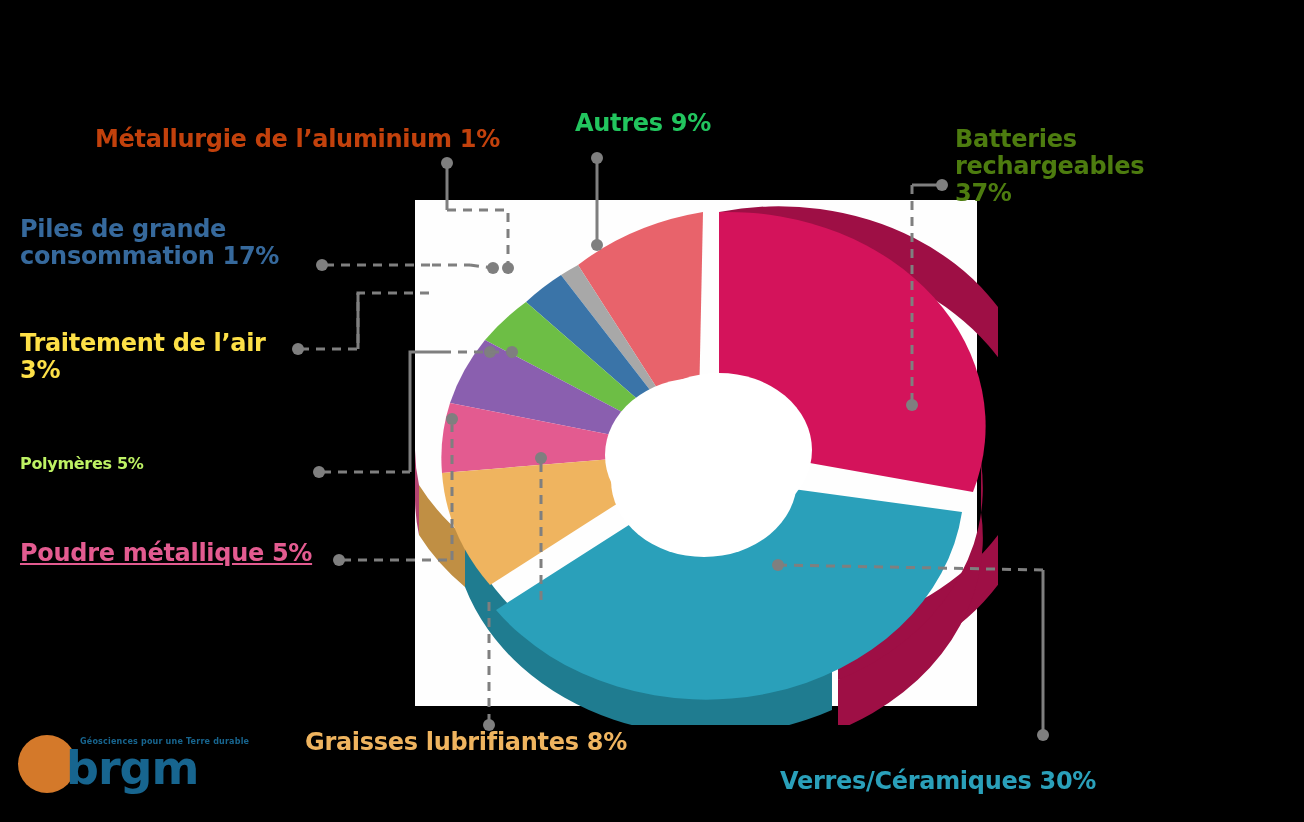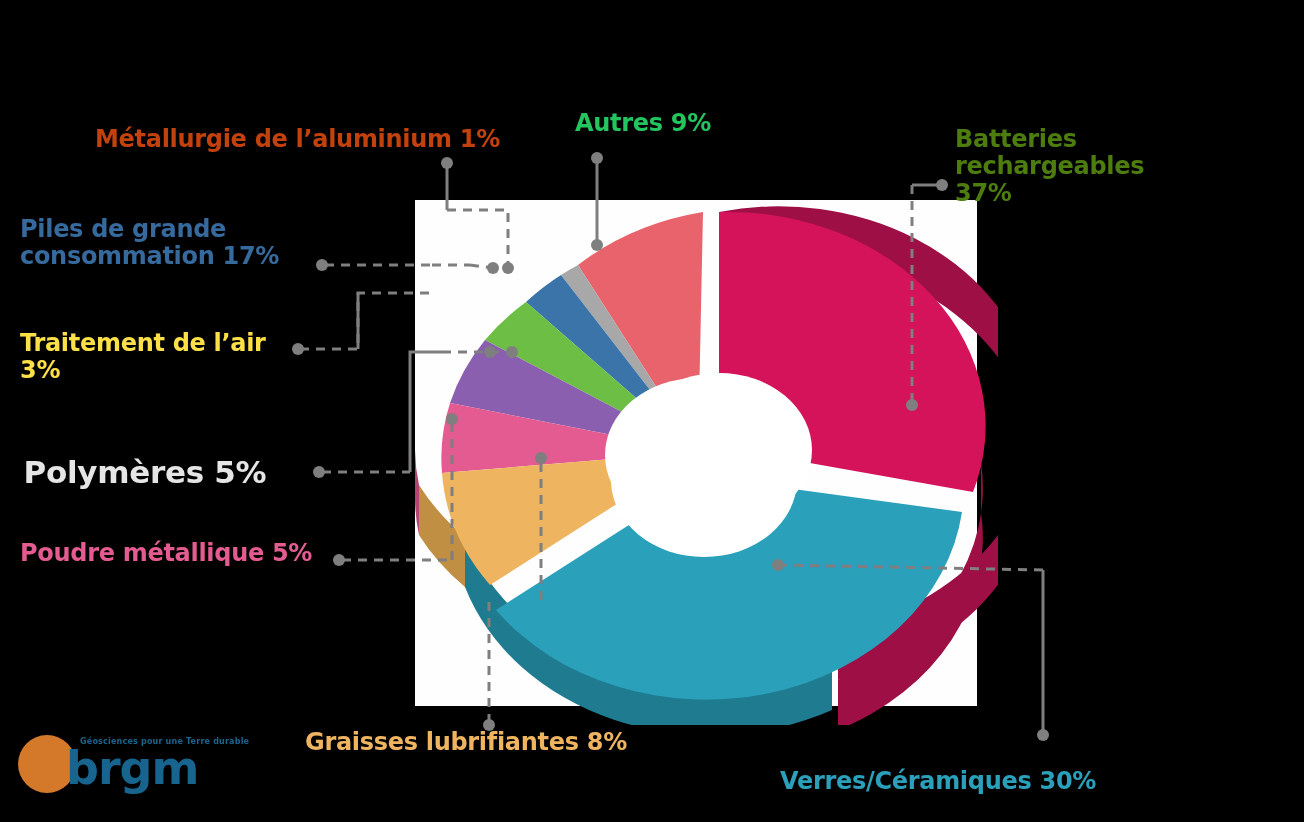--- a/index.html
+++ b/index.html
@@ -12,22 +12,22 @@
 
   
   #donut-svg{position:absolute;left:398px;top:185px;width:600px;height:540px;}
 
   
   .lbl{position:absolute;font-weight:bold;line-height:1.12;letter-spacing:-0.3px;}
 
   .lbl-metallurgie{left:95px;top:126px;width:470px;font-size:24px;color:#c2410c;text-align:left;}
   .lbl-piles      {left:20px;top:216px;width:290px;font-size:24px;color:#36699c;}
   .lbl-traitement {left:20px;top:330px;width:290px;font-size:24px;color:#fde047;}
-  .lbl-polymeres  {left:20px;top:455px;width:250px;font-size:31px;color:#e5e5e5;text-align:center;}
-  .lbl-poudre     {left:20px;top:540px;width:300px;font-size:24px;color:#e35b90;}
+  .lbl-polymeres  {left:20px;top:455px;width:250px;font-size:16px;color:#bef264;text-align:left;}
+  .lbl-poudre     {left:20px;top:540px;width:300px;font-size:24px;color:#e35b90;text-decoration:underline;}
   .lbl-autres     {left:575px;top:110px;width:200px;font-size:24px;color:#22c55e;}
   .lbl-batteries  {left:955px;top:126px;width:232px;font-size:24px;color:#4d7c0f;}
   .lbl-graisses   {left:305px;top:729px;width:400px;font-size:24px;color:#efb45f;}
   .lbl-verres     {left:780px;top:740px;width:400px;font-size:24px;color:#2aa0ba;margin-top:28px;}
 
   
   #leaders{position:absolute;left:0;top:0;width:1304px;height:822px;pointer-events:none;}
 
   
   #brgm-logo{position:absolute;left:18px;top:735px;width:230px;height:75px;}

